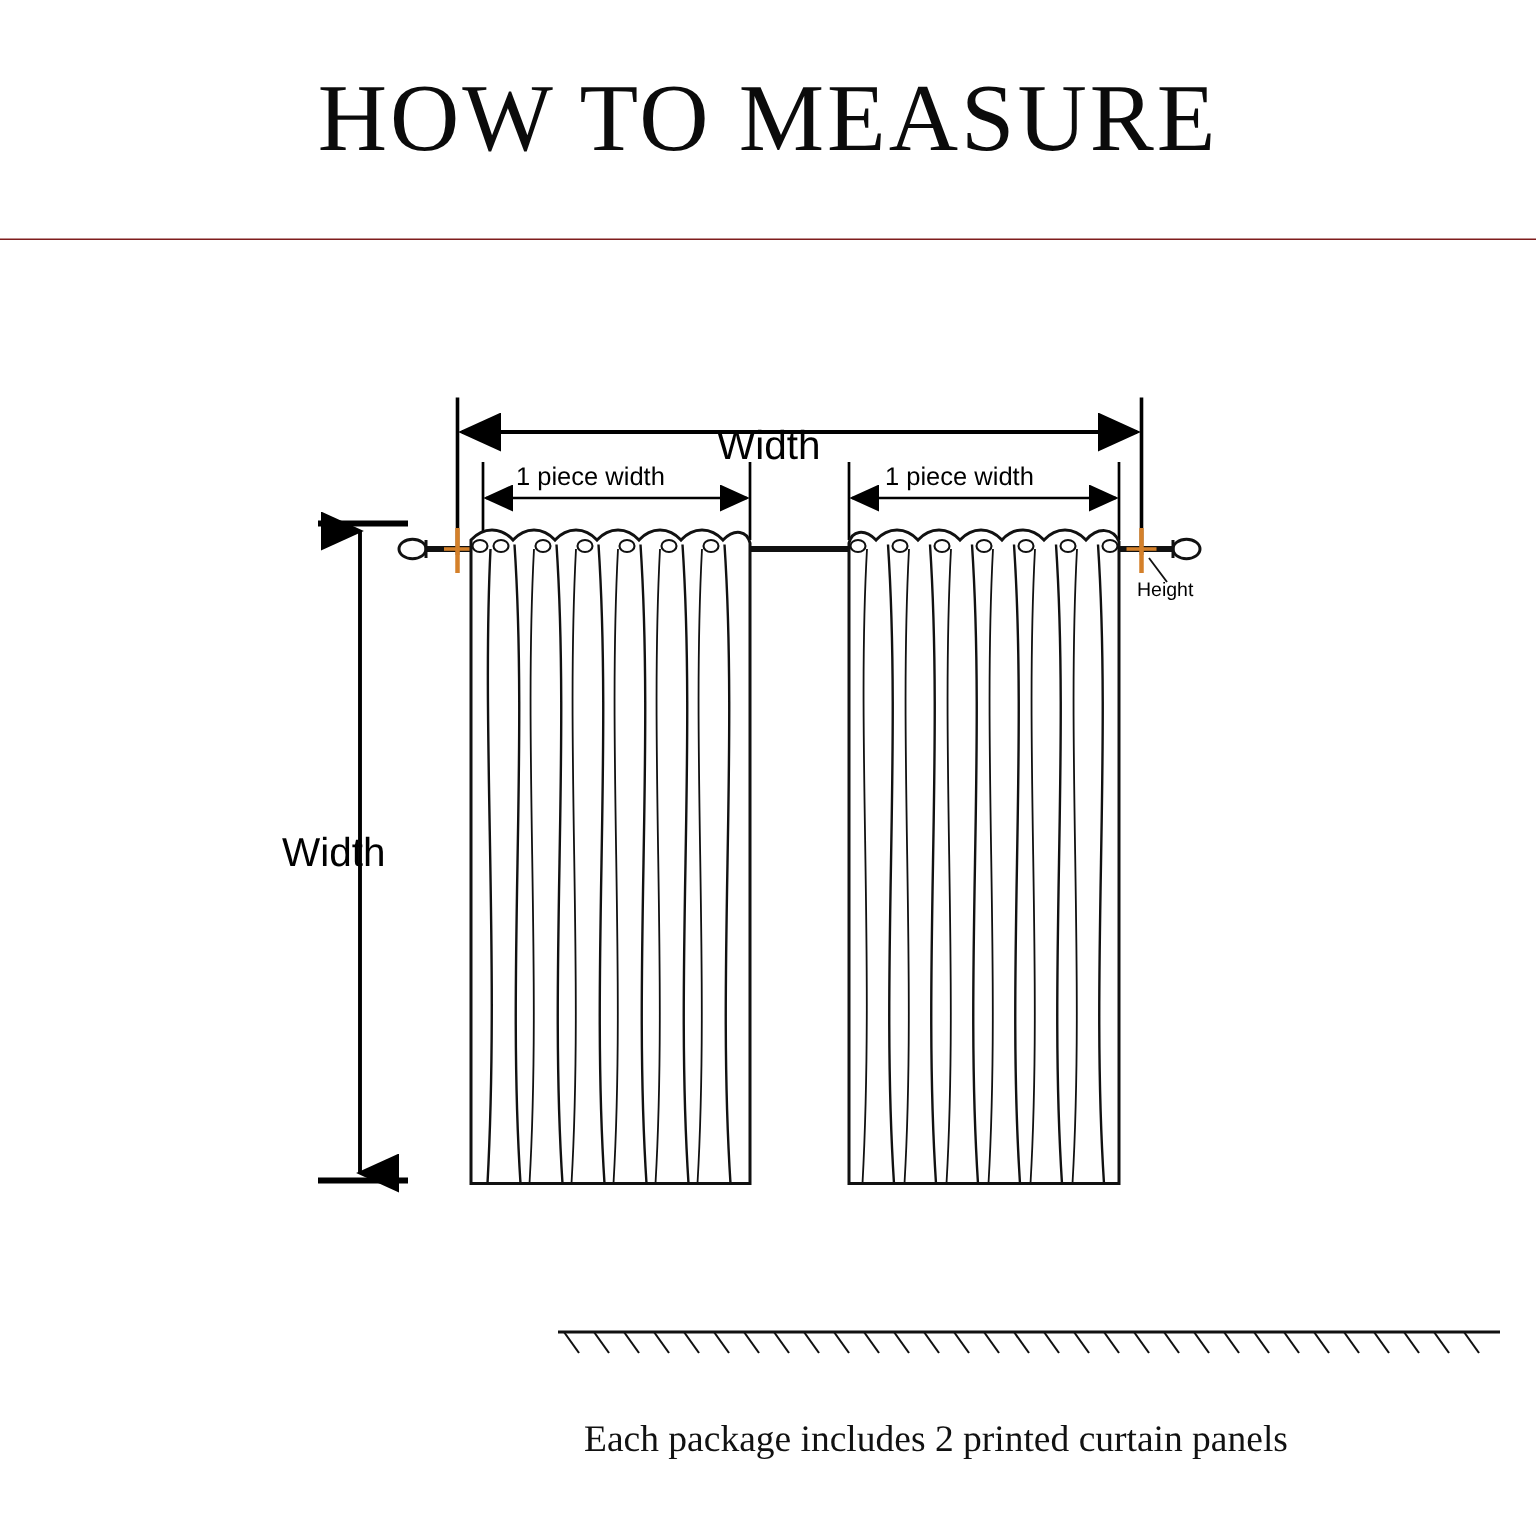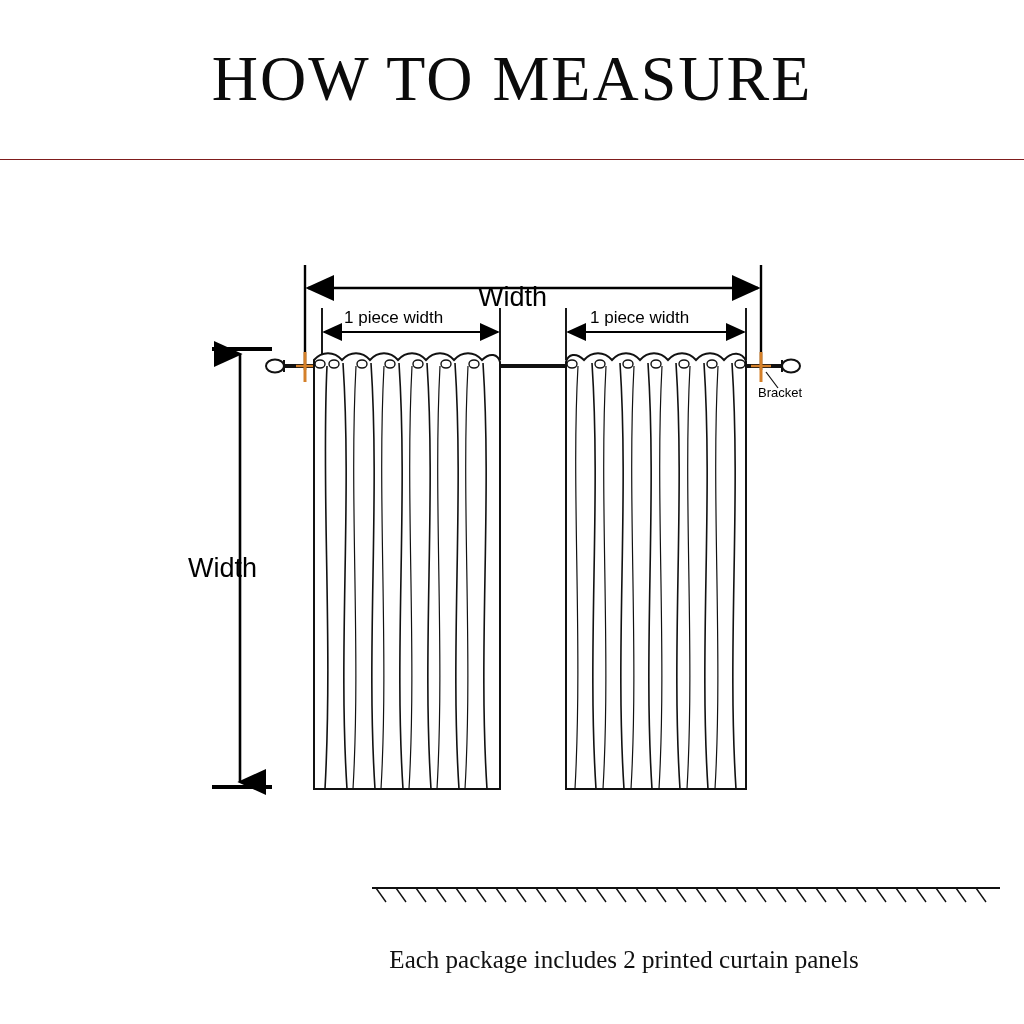--- a/index.html
+++ b/index.html
@@ -292,19 +292,19 @@
           <line x1="956" y1="728" x2="966" y2="742"></line>
           <line x1="976" y1="728" x2="986" y2="742"></line>
         </g>
       </g>
     </svg>
 
     <div class="lbl" id="label-width">Width</div>
     <div class="lbl" id="label-height">Width</div>
     <div class="lbl" id="label-piece-left">1 piece width</div>
     <div class="lbl" id="label-piece-right">1 piece width</div>
-    <div class="lbl" id="label-bracket">Bracket</div>
+    <div class="lbl" id="label-bracket">Height</div>
 
     <div id="footer-note">
       <span id="footer-note-inner">Each package includes 2 printed curtain panels</span>
     </div>
   </div>
 </div>
 
 </body></html>

